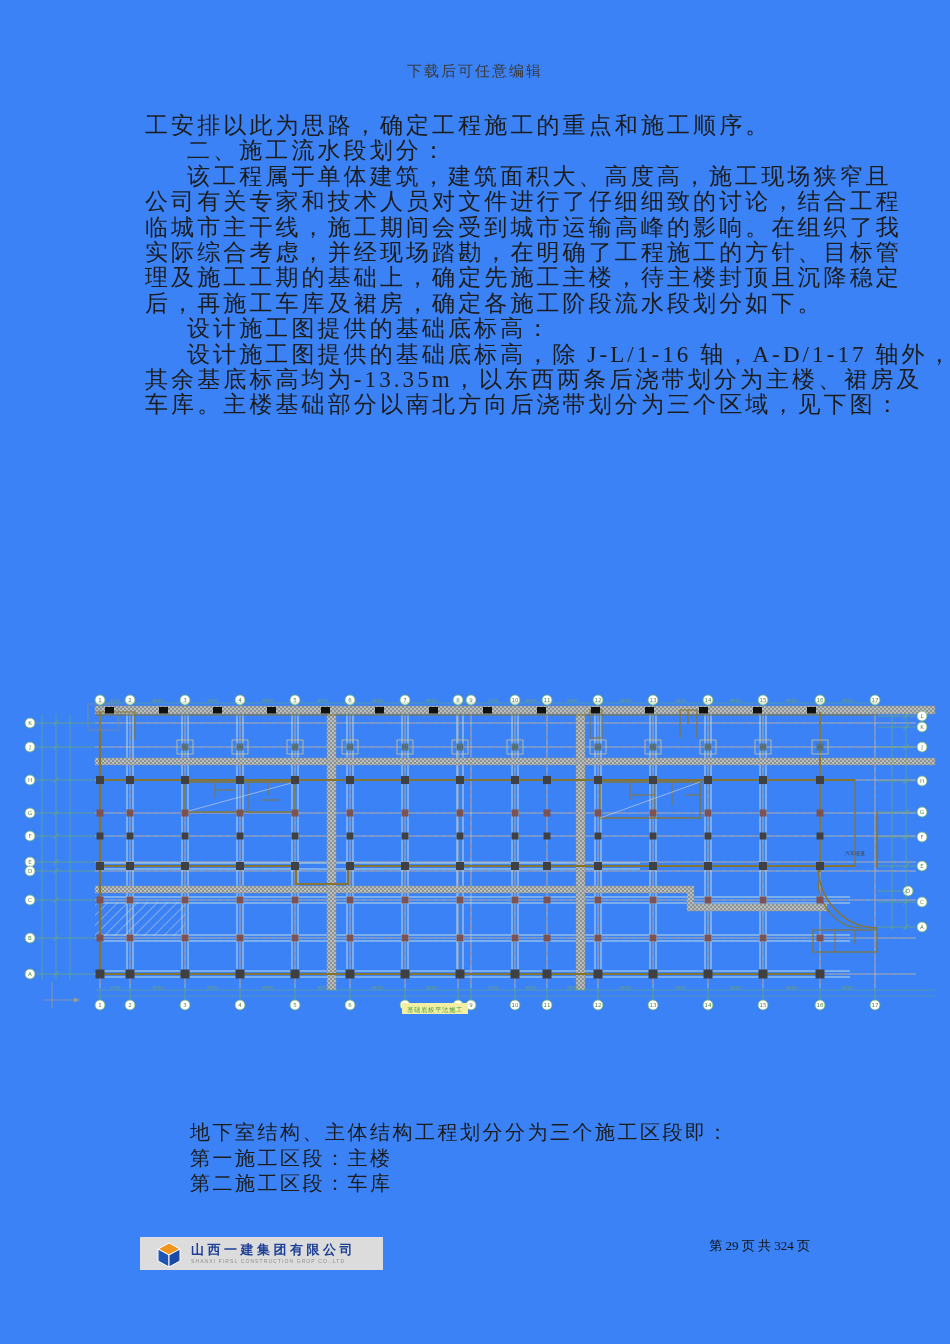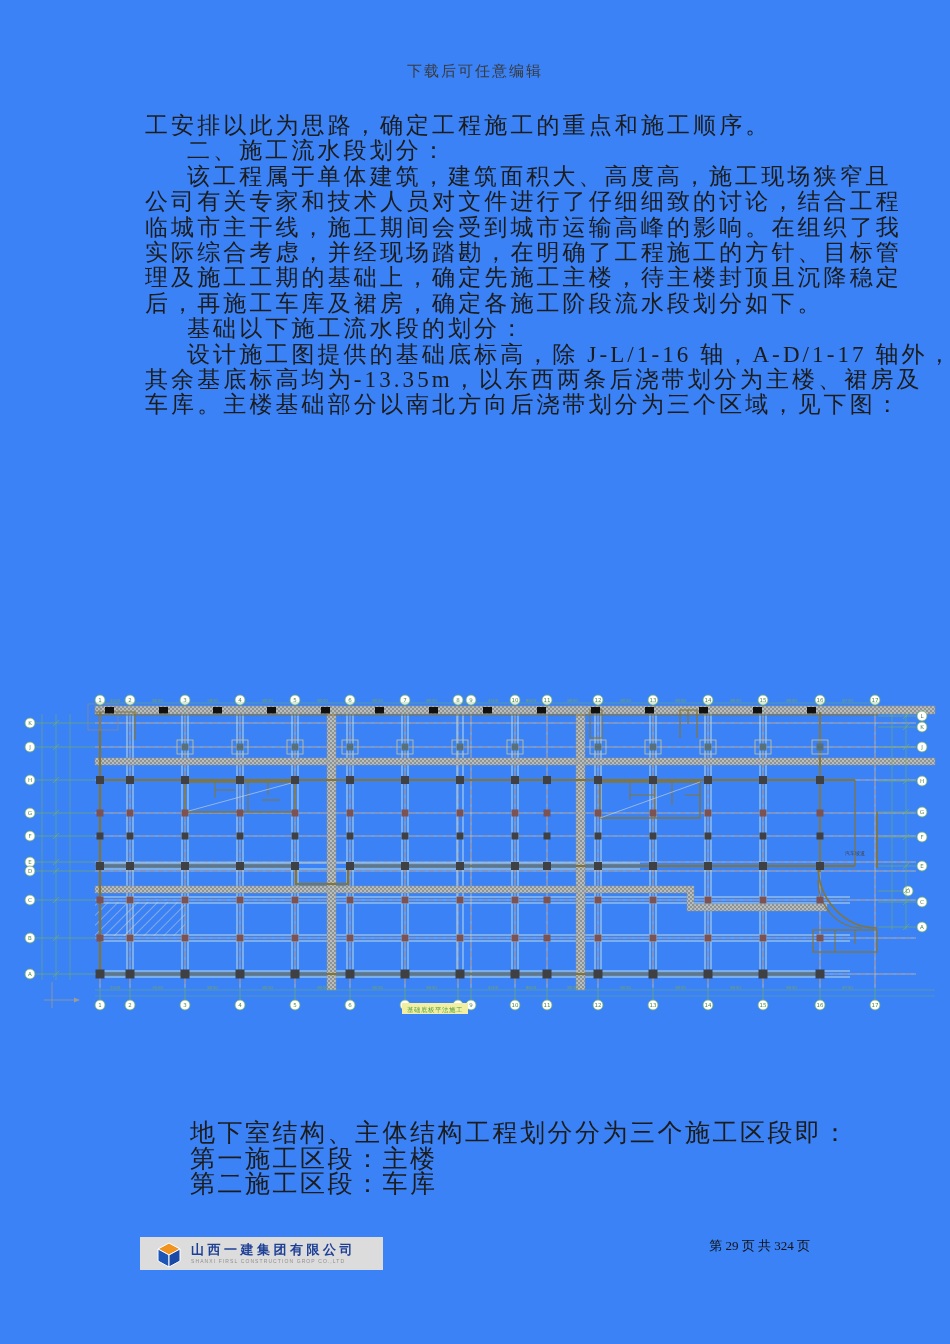--- a/index.html
+++ b/index.html
@@ -8,21 +8,21 @@
     font-family:"Liberation Serif","DejaVu Serif",serif;color:#1c1c1c;
   }
   .watermark{
     position:absolute;top:62px;left:0;width:100%;text-align:center;
     font-size:15px;color:#3a3a3a;letter-spacing:2px;
   }
   .body-block{position:absolute;left:145px;top:113px;width:700px;}
   .body-line{font-size:23px;line-height:25.4px;letter-spacing:3.1px;white-space:nowrap;}
   .body-line.indent{padding-left:42px;}
   .list-block{position:absolute;left:190px;top:1120px;width:700px;}
-  .list-line{font-size:25px;line-height:25.5px;letter-spacing:2.5px;white-space:nowrap;}
+  .list-line{font-size:20px;line-height:25.5px;letter-spacing:2.5px;white-space:nowrap;}
   .figure{position:absolute;left:0;top:688px;width:950px;height:342px;}
   .figure svg{display:block;}
   .footer-strip{
     position:absolute;left:140px;top:1237px;width:243px;height:33px;background:#dcdcdc;
     display:flex;align-items:center;gap:7px;padding:0 14px;box-sizing:border-box;
   }
   .cube{flex:0 0 auto;}
   .co-text{display:flex;flex-direction:column;line-height:1;}
   .co-name{
     font-family:"Liberation Sans","DejaVu Sans",sans-serif;
@@ -46,21 +46,21 @@
 
   <div class="body-block">
       <div class="body-line">工安排以此为思路，确定工程施工的重点和施工顺序。</div>
       <div class="body-line indent">二、施工流水段划分：</div>
       <div class="body-line indent">该工程属于单体建筑，建筑面积大、高度高，施工现场狭窄且</div>
       <div class="body-line">公司有关专家和技术人员对文件进行了仔细细致的讨论，结合工程</div>
       <div class="body-line">临城市主干线，施工期间会受到城市运输高峰的影响。在组织了我</div>
       <div class="body-line">实际综合考虑，并经现场踏勘，在明确了工程施工的方针、目标管</div>
       <div class="body-line">理及施工工期的基础上，确定先施工主楼，待主楼封顶且沉降稳定</div>
       <div class="body-line">后，再施工车库及裙房，确定各施工阶段流水段划分如下。</div>
-      <div class="body-line indent">基础以下施工流水段的划分：</div>
+      <div class="body-line indent">设计施工图提供的基础底标高：</div>
       <div class="body-line indent">设计施工图提供的基础底标高，除 J-L/1-16 轴，A-D/1-17 轴外，</div>
       <div class="body-line">其余基底标高均为-13.35m，以东西两条后浇带划分为主楼、裙房及</div>
       <div class="body-line">车库。主楼基础部分以南北方向后浇带划分为三个区域，见下图：</div>
     </div>
 
   <div class="figure">
     <svg id="plan-svg" width="950" height="342" viewBox="0 688 950 342" xmlns="http://www.w3.org/2000/svg">
         <defs>
           <pattern id="pp" width="4" height="4" patternUnits="userSpaceOnUse">
             <rect width="4" height="4" fill="#b9bdbd"></rect>

